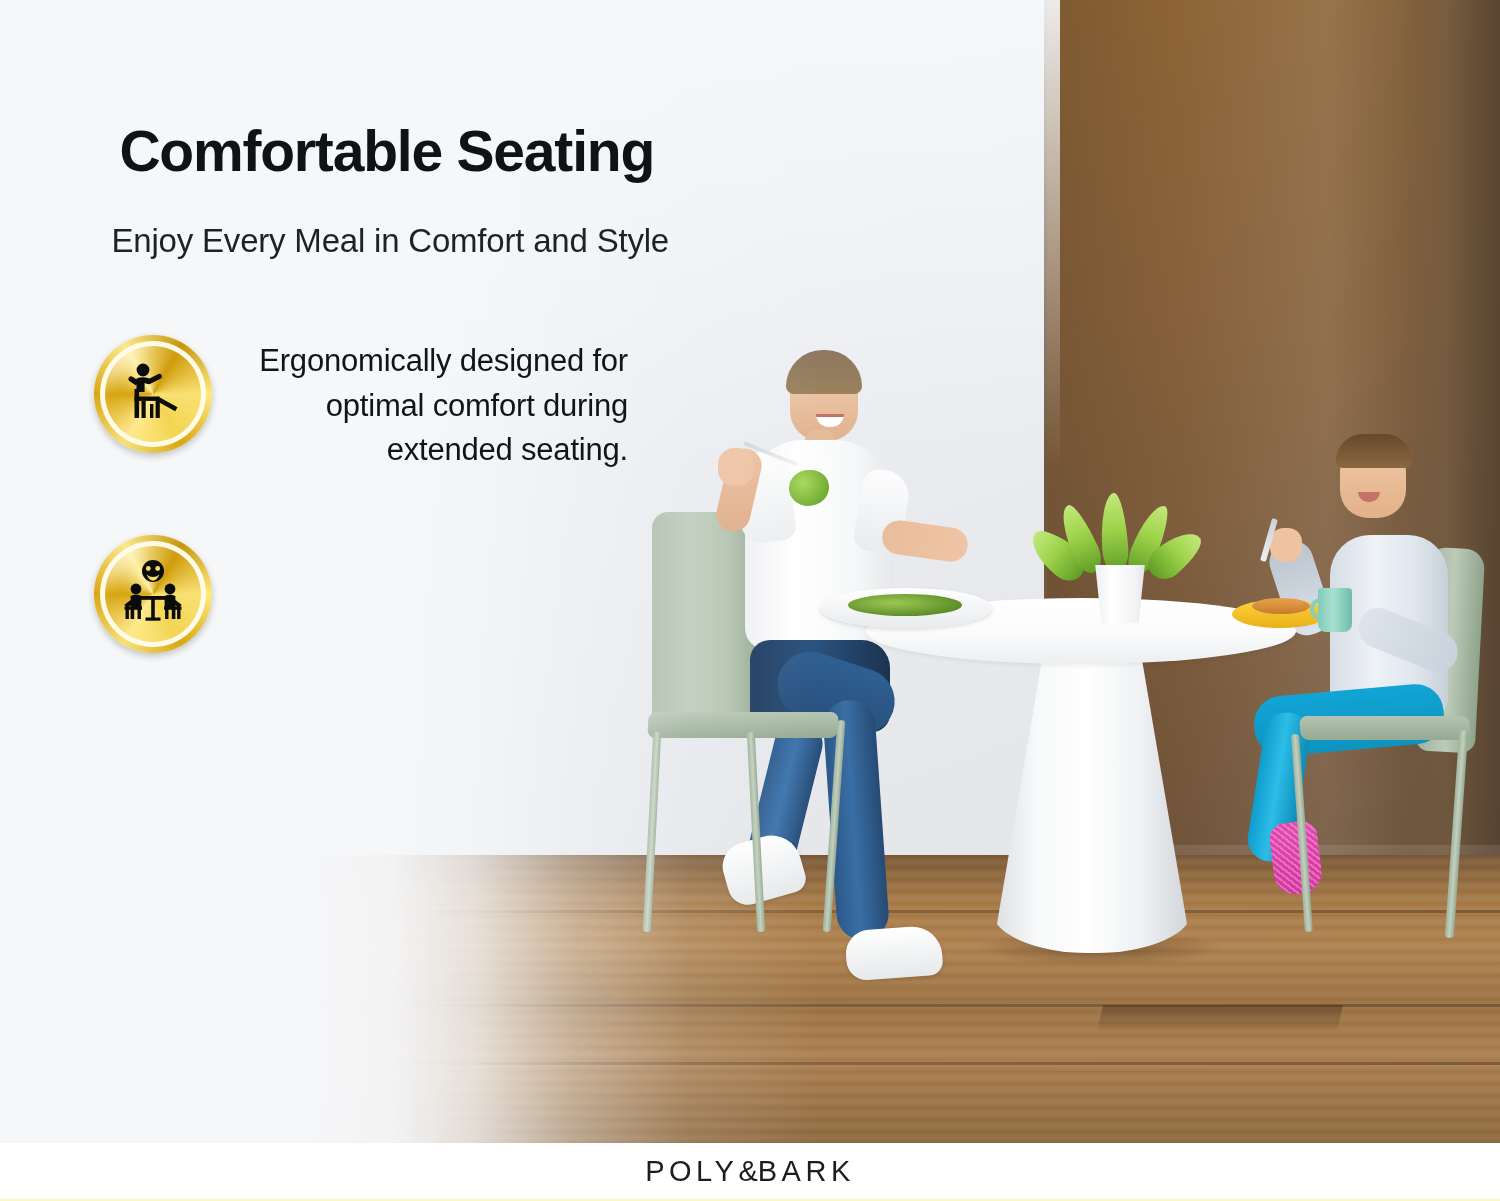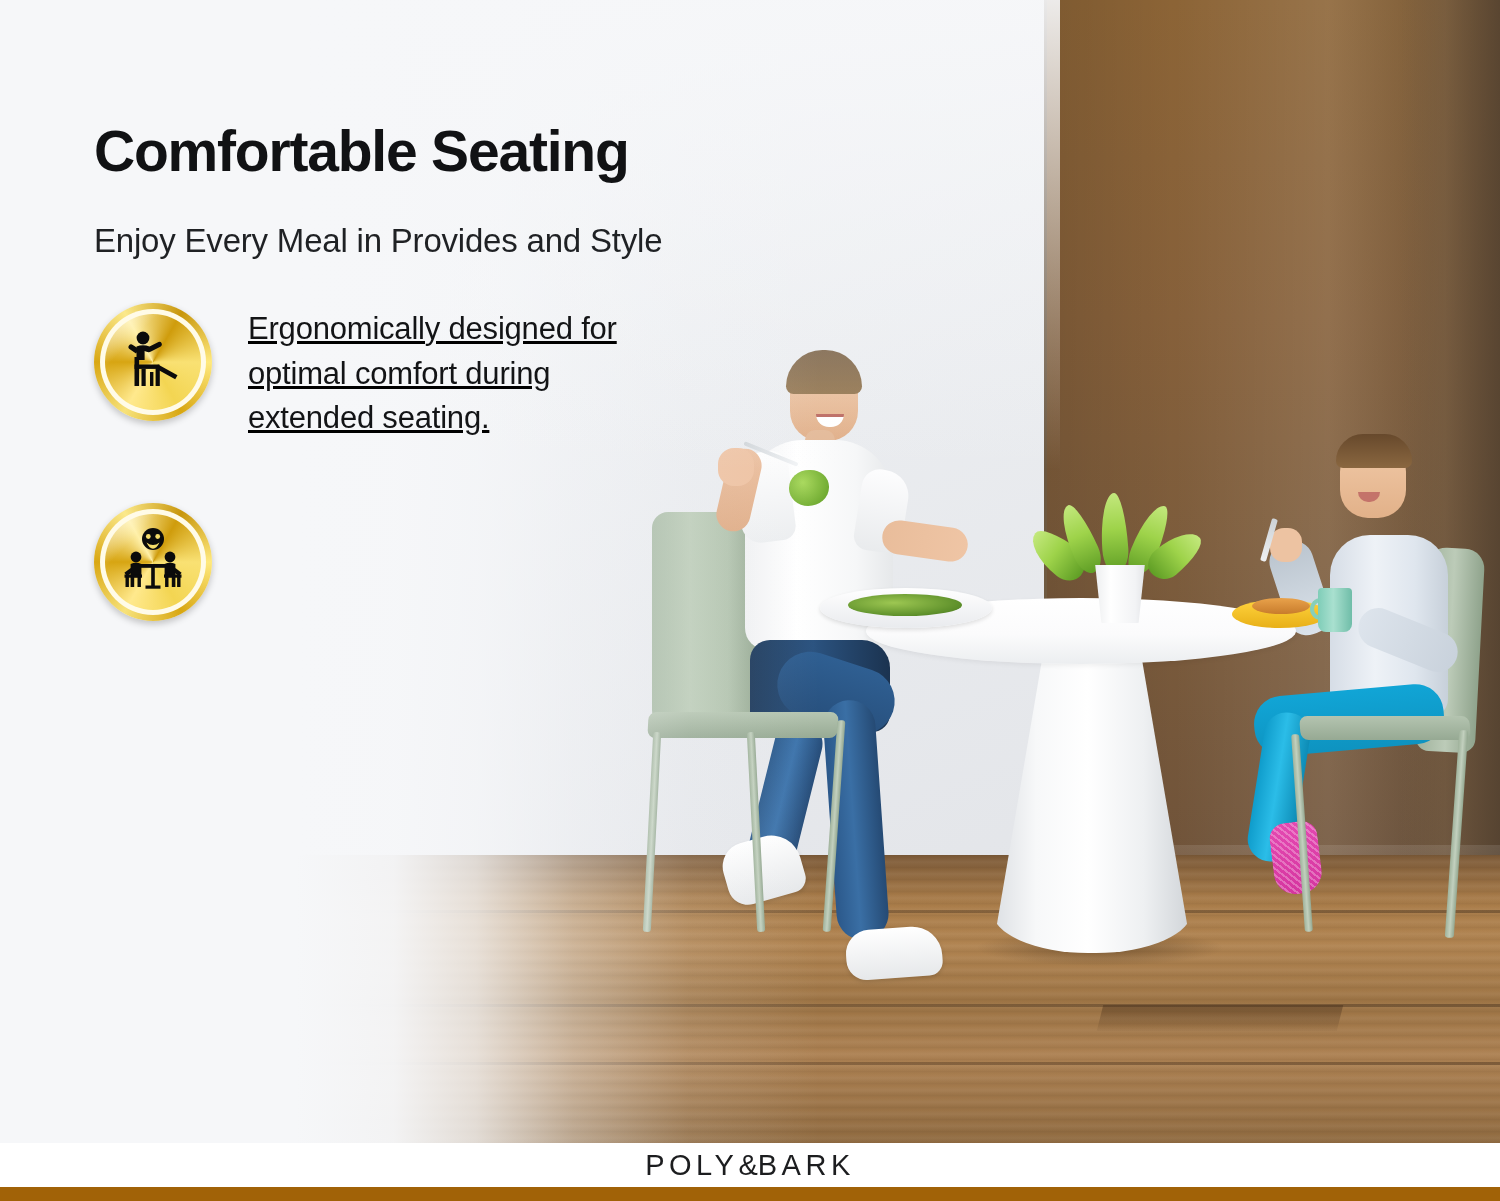--- a/index.html
+++ b/index.html
@@ -5,21 +5,22 @@
 <style>
   * { margin:0; padding:0; box-sizing:border-box; }
   html,body { background:#ffffff; }
   body { font-family:"Liberation Sans", sans-serif; }
 
   .banner {
     position:relative;
     width:1500px;
     height:1201px;
     overflow:hidden;
-    background:#a16207;
+    background:#fef9c3;
+    text-align:right;
   }
 
   
   .scene {
     position:absolute;
     left:0; top:0;
     width:1500px; height:1143px;
     overflow:hidden;
   }
   .wall-light {
@@ -354,21 +355,21 @@
   }
   .subhead {
     margin-top:34px;
     font-size:33px;
     line-height:1.33;
     font-weight:400;
     color:#1f2124;
     letter-spacing:-.2px;
     max-width:575px;
   }
-  .features { margin-top:40px;text-decoration:underline; }
+  .features { margin-top:72px; }
   .feature {
     display:flex;
     align-items:flex-start;
     gap:36px;
     margin-bottom:62px;
   }
   .badge {
     position:relative;
     flex:0 0 auto;
     width:118px; height:118px;
@@ -402,21 +403,21 @@
     line-height:1.45;
     color:#131416;
     letter-spacing:-.2px;
     max-width:380px;
     padding-top:4px;
   }
 
   
   .footer {
     position:absolute; left:0; top:1143px;
-    width:1500px; height:44px;
+    width:1500px; height:56px;
     background:#ffffff;
     display:flex; align-items:center; justify-content:center;
   }
   .brand {
     font-size:29px;
     letter-spacing:4.5px;
     font-weight:400;
     color:#1c1d1f;
     white-space:nowrap;
   }
@@ -509,21 +510,21 @@
     <div class="left-fade"></div>
     <div class="top-fade"></div>
   </div>
 
   <div class="panel">
 
     <h1 class="headline">
       <span>Comfortable Seating</span><br>
     </h1>
 
-    <p class="subhead">Enjoy Every Meal in Provides and Style</p>
+    <p class="subhead">Enjoy Every Meal in Comfort and Style</p>
 
     <div class="features">
 
       <div class="feature">
         <div class="badge">
           <svg class="badge-glyph" viewBox="0 0 72 72">
             <g fill="#0b0b0b">
               <circle cx="26" cy="12" r="6.4"></circle>
               <path d="M19.5 20.5 q6.5 -2.5 13 0 l9 -4.5 a2.6 2.6 0 0 1 2.3 4.6 l-9.8 5 a5 5 0 0 1 -4.4 .2 l-2 -.9 0 9.1 -8.1 0 z"></path>
               <path d="M12 19.5 a2.7 2.7 0 0 1 3.8 -.6 l6.2 4.2 -3 4.4 -6.2 -4.2 a2.7 2.7 0 0 1 -.8 -3.8 z"></path>

